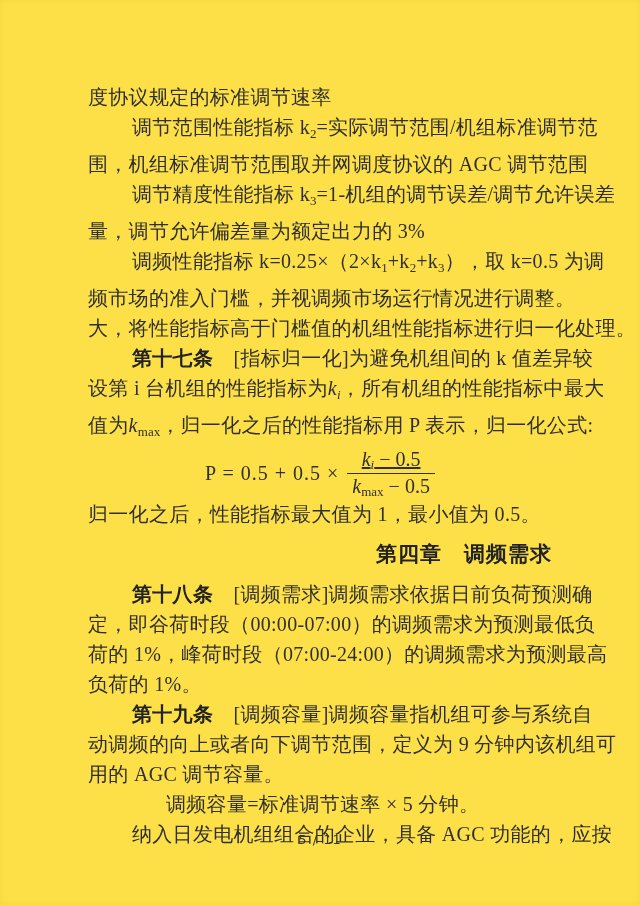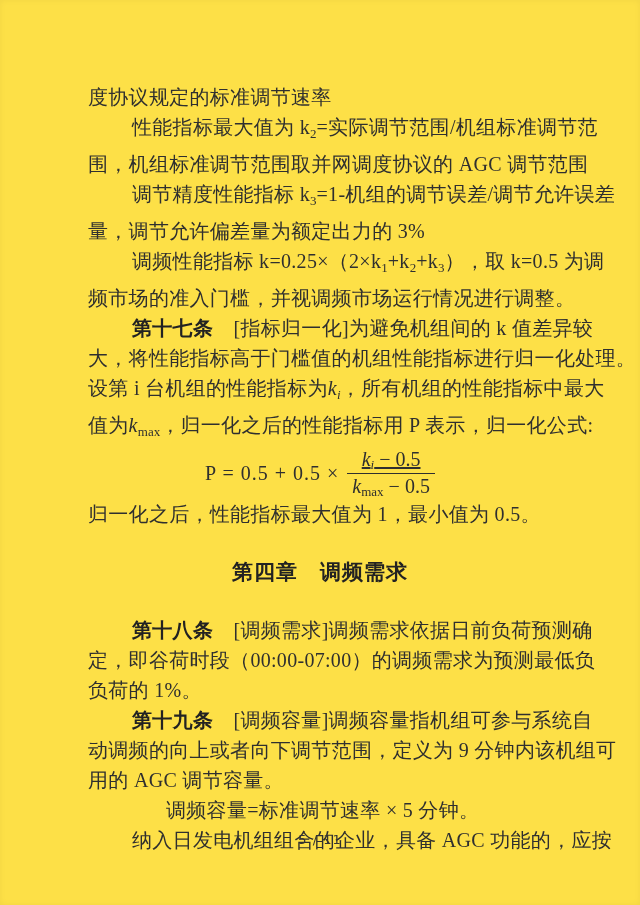--- a/index.html
+++ b/index.html
@@ -13,21 +13,21 @@
   .content { position:absolute; top:82px; left:88px; right:88px; }
   .line { margin:0; font-size:20px; line-height:30px; white-space:nowrap; letter-spacing:0.3px; }
   .ind0 { text-indent:0; }
   .ind2 { text-indent:44px; }
   .ind4 { text-indent:78px; }
   .seg-b { font-weight:700; color:#222222; }
   .seg-sub { font-size:13px; vertical-align:-4px; letter-spacing:0; }
   .seg-i { font-style:italic; }
   .seg-isub { font-style:italic; font-size:13px; vertical-align:-4px; letter-spacing:0; }
   .chapter-heading {
-    margin:28px 0; font-size:21px; font-weight:700; text-align:center;
+    margin:10px 0; font-size:21px; font-weight:700; text-align:right;
     line-height:30px; color:#222222; letter-spacing:1px;
   }
   .formula-row {
     height:52px; display:flex; align-items:center; justify-content:center;
     font-size:20px; line-height:1;
   }
   .formula-lhs { margin-right:8px; letter-spacing:1px; }
   .frac { display:inline-flex; flex-direction:column; text-align:center; }
   .frac .num { border-bottom:1.6px solid #2f2f2f; padding:0 5px 2px;text-decoration:underline; }
   .frac .den { padding:2px 5px 0; }
@@ -39,41 +39,42 @@
     font-size:13px; color:#333333; letter-spacing:1px;
     font-family:"DejaVu Sans","Liberation Sans",sans-serif;
   }
 </style>
 </head>
 <body>
 
 <div class="page">
   <div class="content">
       <p class="line ind0"><span>度协议规定的标准调节速率</span></p>
-      <p class="line ind2"><span>性能指标最大值为 k</span><span class="seg-sub">2</span><span>=实际调节范围/机组标准调节范</span></p>
+      <p class="line ind2"><span>调节范围性能指标 k</span><span class="seg-sub">2</span><span>=实际调节范围/机组标准调节范</span></p>
       <p class="line ind0"><span>围，机组标准调节范围取并网调度协议的 AGC 调节范围</span></p>
       <p class="line ind2"><span>调节精度性能指标 k</span><span class="seg-sub">3</span><span>=1-机组的调节误差/调节允许误差</span></p>
       <p class="line ind0"><span>量，调节允许偏差量为额定出力的 3%</span></p>
       <p class="line ind2"><span>调频性能指标 k=0.25×（2×k</span><span class="seg-sub">1</span><span>+k</span><span class="seg-sub">2</span><span>+k</span><span class="seg-sub">3</span><span>），取 k=0.5 为调</span></p>
       <p class="line ind0"><span>频市场的准入门槛，并视调频市场运行情况进行调整。</span></p>
+      <p class="line ind0"><span>大，将性能指标高于门槛值的机组性能指标进行归一化处理。</span></p>
       <p class="line ind2"><span class="seg-b">第十七条</span><span>　[指标归一化]为避免机组间的 k 值差异较</span></p>
-      <p class="line ind0"><span>大，将性能指标高于门槛值的机组性能指标进行归一化处理。</span></p>
       <p class="line ind0"><span>设第 i 台机组的性能指标为</span><span class="seg-i">k</span><span class="seg-isub">i</span><span>，所有机组的性能指标中最大</span></p>
       <p class="line ind0"><span>值为</span><span class="seg-i">k</span><span class="seg-sub">max</span><span>，归一化之后的性能指标用 P 表示，归一化公式:</span></p>
     <div class="formula-row">
       <span class="formula-lhs">P = 0.5 + 0.5 ×</span>
       <span class="frac">
         <span class="num"><span class="fvar">k</span><span class="fsubi">i</span><span> − 0.5</span></span>
         <span class="den"><span class="fvar">k</span><span class="fsub">max</span><span> − 0.5</span></span>
       </span>
     </div>
   <p class="line ind0"><span>归一化之后，性能指标最大值为 1，最小值为 0.5。</span></p>
       <h2 class="chapter-heading"><span>第四章　调频需求</span></h2>
       <p class="line ind2"><span class="seg-b">第十八条</span><span>　[调频需求]调频需求依据日前负荷预测确</span></p>
       <p class="line ind0"><span>定，即谷荷时段（00:00-07:00）的调频需求为预测最低负</span></p>
+      <p class="line ind0"><span>荷的 1%，峰荷时段（07:00-24:00）的调频需求为预测最高</span></p>
       <p class="line ind0"><span>负荷的 1%。</span></p>
       <p class="line ind2"><span class="seg-b">第十九条</span><span>　[调频容量]调频容量指机组可参与系统自</span></p>
       <p class="line ind0"><span>动调频的向上或者向下调节范围，定义为 9 分钟内该机组可</span></p>
       <p class="line ind0"><span>用的 AGC 调节容量。</span></p>
       <p class="line ind4"><span>调频容量=标准调节速率 × 5 分钟。</span></p>
       <p class="line ind2"><span>纳入日发电机组组合的企业，具备 AGC 功能的，应按</span></p>
     </div>
 
   <div class="footer">
     <span>5 / 11</span>

